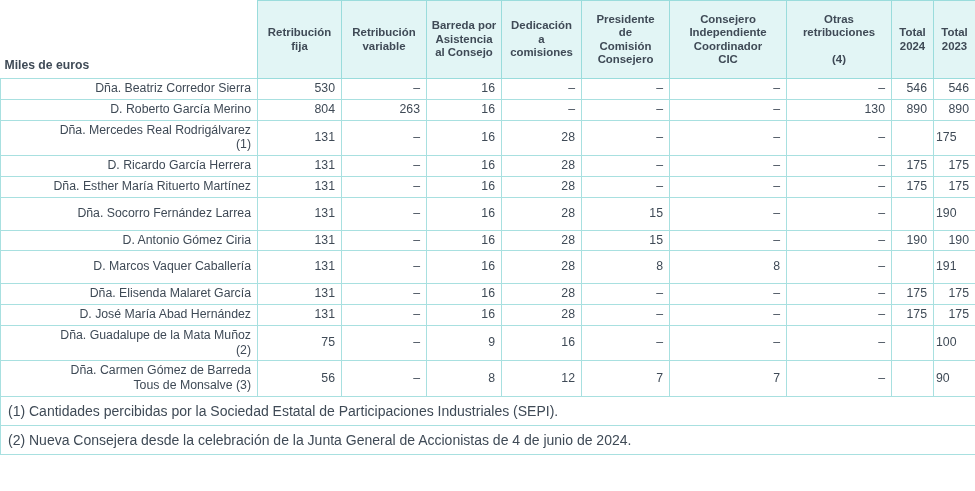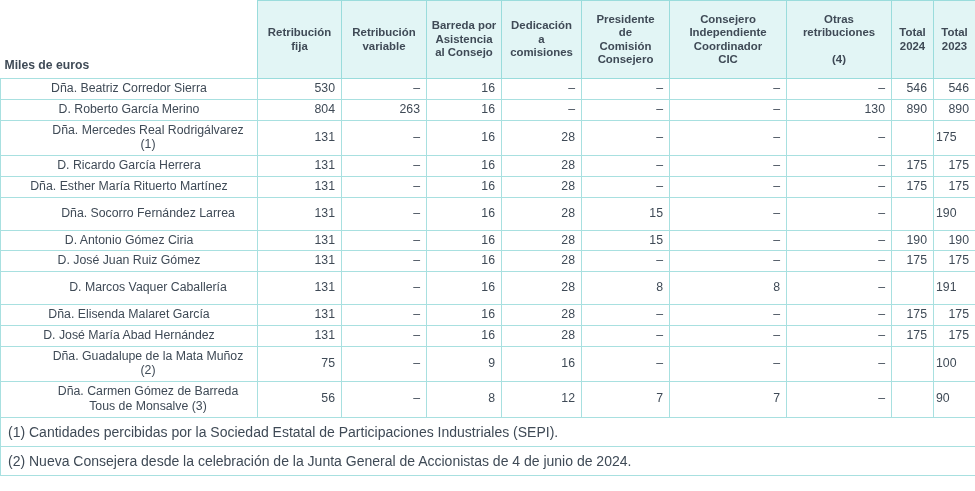--- a/index.html
+++ b/index.html
@@ -68,21 +68,21 @@
   tbody td {
     border: 1px solid #a8e0e0;
     padding: 2px 6px 3px 6px;
     height: 20px;
     box-sizing: border-box;
     line-height: 1.2;
     vertical-align: middle;
     white-space: nowrap;
   }
   tbody td.name {
-    text-align: center;
+    text-align: right;
     white-space: normal;
     margin-left: 23px;
   }
   tbody td.num {
     text-align: right;
   }
   tbody tr.tall td {
     height: 33px;
     padding-left: 44px;
   }
@@ -218,32 +218,20 @@
           <td class="num">131</td>
           <td class="num">–</td>
           <td class="num">16</td>
           <td class="num">28</td>
           <td class="num">15</td>
           <td class="num">–</td>
           <td class="num">–</td>
           <td class="num">190</td>
           <td class="num">190</td>
         </tr>
-        <tr>
-          <td class="name">D. José Juan Ruiz Gómez</td>
-          <td class="num">131</td>
-          <td class="num">–</td>
-          <td class="num">16</td>
-          <td class="num">28</td>
-          <td class="num">–</td>
-          <td class="num">–</td>
-          <td class="num">–</td>
-          <td class="num">175</td>
-          <td class="num">175</td>
-        </tr>
         <tr class="tall">
           <td class="name">D. Marcos Vaquer Caballería</td>
           <td class="num">131</td>
           <td class="num">–</td>
           <td class="num">16</td>
           <td class="num">28</td>
           <td class="num">8</td>
           <td class="num">8</td>
           <td class="num">–</td>
           <td class="num">191</td>

